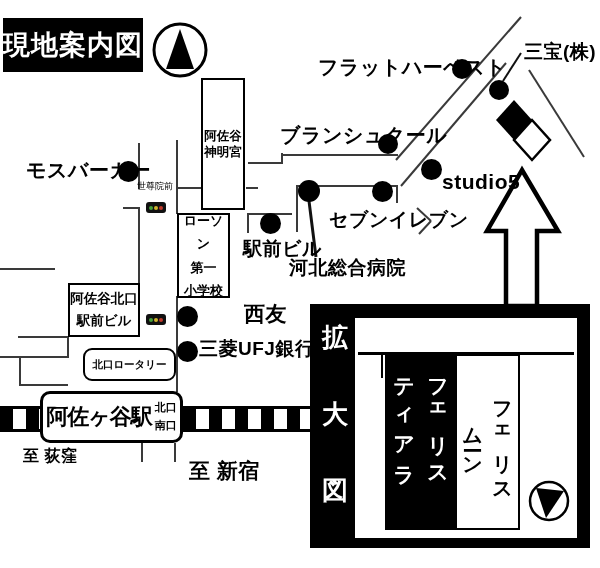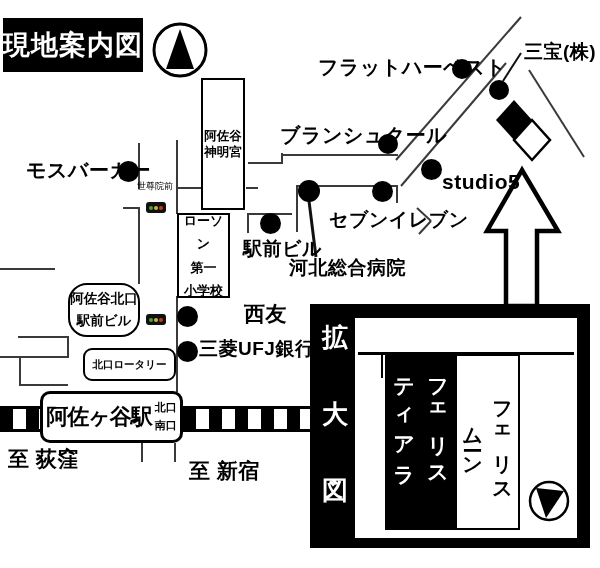--- a/index.html
+++ b/index.html
@@ -90,21 +90,21 @@
 
   <div class="mapbox" style="left:201px;top:78px;width:44px;height:132px;font-size:12.5px;line-height:1.3;">
     <span>阿佐谷</span>
     <span>神明宮</span>
   </div>
   <div class="mapbox" style="left:177px;top:213px;width:53px;height:85px;font-size:13px;line-height:1.8;">
     <span>ローソン</span>
     <span>第一</span>
     <span>小学校</span>
   </div>
-  <div class="mapbox" style="left:68px;top:283px;width:72px;height:54px;font-size:13.5px;line-height:1.6;border-radius:19px;">
+  <div class="mapbox" style="left:68px;top:283px;width:72px;height:54px;font-size:13.5px;line-height:1.6;">
     <span>阿佐谷北口</span>
     <span>駅前ビル</span>
   </div>
   <div class="mapbox rounded" style="left:83px;top:348px;width:93px;height:33px;font-size:10.5px;">
     <span>北口ロータリー</span>
   </div>
 
   <div class="mapbox rounded" style="left:40px;top:391px;width:143px;height:52px;border-width:3px;border-radius:10px;flex-direction:row;gap:3px;">
     <span style="font-size:22px;font-weight:700;letter-spacing:-1px;">阿佐ヶ谷駅</span>
     <span class="exitcol">
@@ -139,21 +139,21 @@
   <span class="lbl" style="left:524px;top:42px;font-size:19px;">三宝(株)</span>
   <span class="lbl" style="left:252px;top:125px;font-size:20px;margin-left:28px;">ブランシュクール</span>
   <span class="lbl" style="left:26px;top:160px;font-size:20px;">モスバーガー</span>
   <span class="lbl" style="left:137px;top:182px;font-size:9px;font-weight:500;letter-spacing:0;">世尊院前</span>
   <span class="lbl" style="left:442px;top:171px;font-size:21px;">studio5</span>
   <span class="lbl" style="left:329px;top:210px;font-size:19px;">セブンイレブン</span>
   <span class="lbl" style="left:243px;top:239px;font-size:19px;">駅前ビル</span>
   <span class="lbl" style="left:289px;top:258px;font-size:19px;">河北総合病院</span>
   <span class="lbl" style="left:200px;top:303px;font-size:21px;margin-left:44px;">西友</span>
   <span class="lbl" style="left:199px;top:339px;font-size:19px;">三菱UFJ銀行</span>
-  <span class="lbl" style="left:8px;top:448px;font-size:21px;text-align:center;">至 荻窪</span>
+  <span class="lbl" style="left:23px;top:448px;font-size:16px;text-align:center;">至 荻窪</span>
   <span class="lbl" style="left:189px;top:448px;font-size:21px;margin-top:12px;">至 新宿</span>
 
   <div id="inset">
     <div id="inset-label" class="">
         <span>拡</span>
         <span>大</span>
         <span>図</span>
       </div>
     <div id="inset-inner">
       <div class="ln" style="left:3px;top:34px;width:216px;height:3px;background:#000;"></div>

